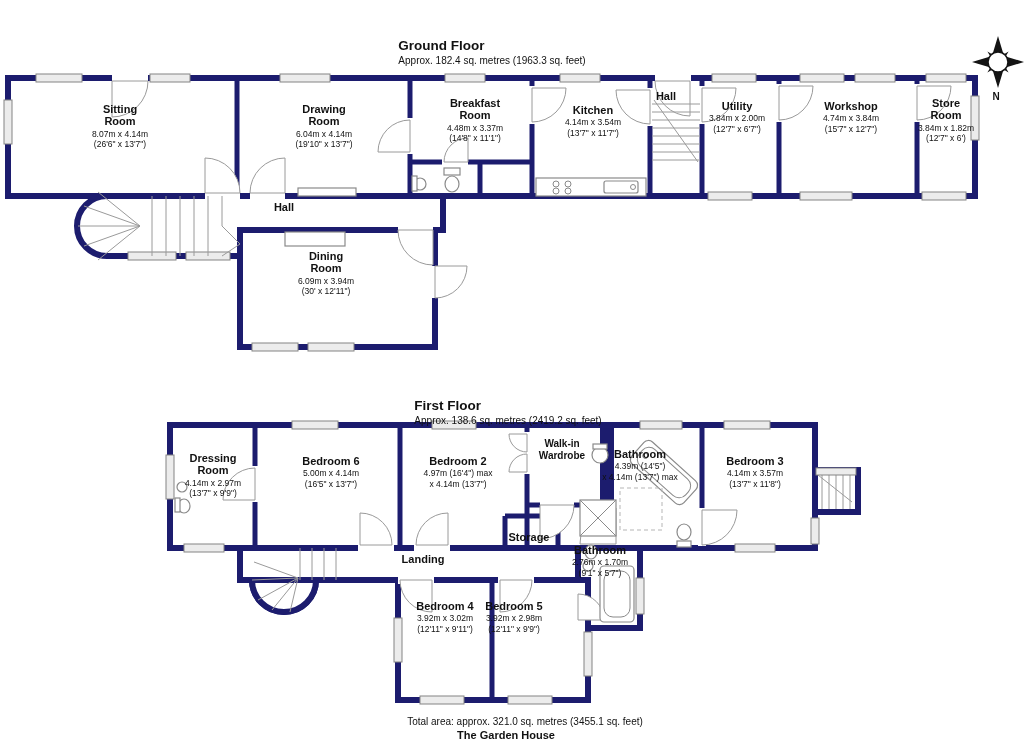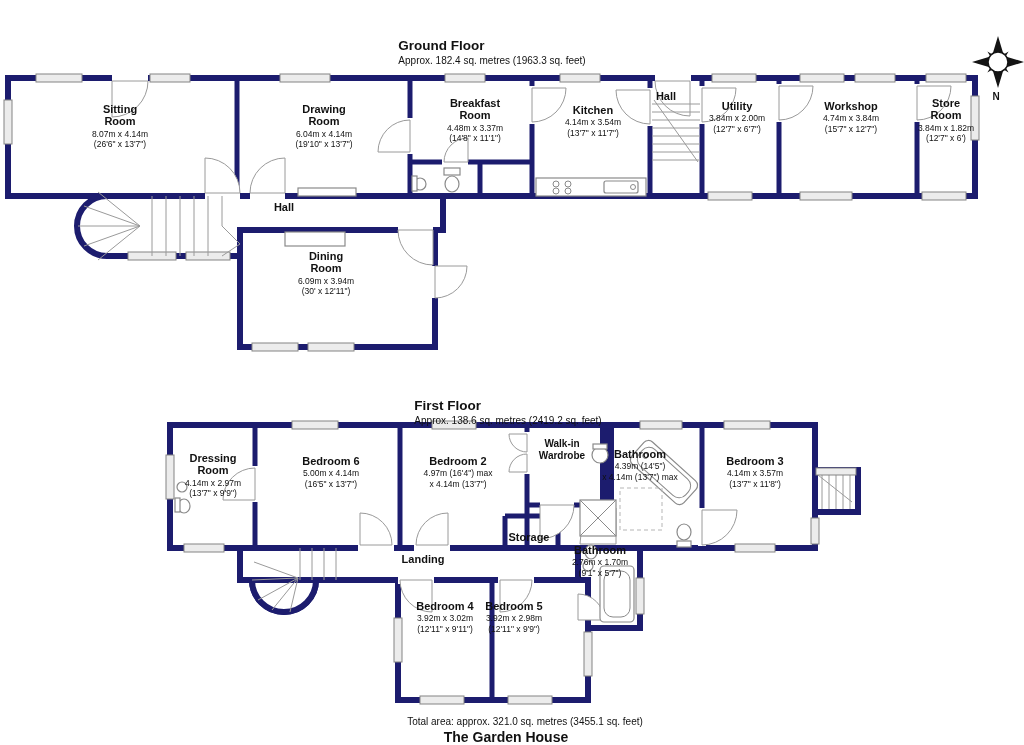--- a/index.html
+++ b/index.html
@@ -7,21 +7,21 @@
   .plan-svg{position:absolute;left:0;top:0;}
   .room-label{position:absolute;transform:translateX(-50%);text-align:center;pointer-events:none;}
   .room-name{font-weight:bold;font-size:11px;line-height:1.12;white-space:pre-line;}
   .room-name.sm{font-size:10px;line-height:1.15;}
   .room-dims{font-size:8.5px;line-height:1.25;white-space:pre-line;margin-top:1px;}
   .floor-title{position:absolute;transform:translateX(-50%);text-align:left;}
   .floor-title .t{font-weight:bold;font-size:13.5px;}
   .floor-title .s{font-size:10px;margin-top:2px;}
   .footer-block{position:absolute;transform:translateX(-50%);text-align:center;}
   .footer-block .total{font-size:10px;margin-left:38px;}
-  .footer-block .house{font-weight:bold;font-size:14px;margin-top:2px;}
+  .footer-block .house{font-weight:bold;font-size:11px;margin-top:2px;}
   
   .wall{fill:#fff;stroke:#1c1c6e;stroke-width:6;stroke-linejoin:miter;}
   .wall-thin{stroke:#1c1c6e;stroke-width:5;fill:none;}
   .navy{fill:#1c1c6e;stroke:none;}
   .win{fill:#ececec;stroke:#848484;stroke-width:1;}
   .gap{fill:#ffffff;stroke:none;}
   .door{fill:#ffffff;stroke:#9a9a9a;stroke-width:1;}
   .fix{fill:#ffffff;stroke:#8a8a8a;stroke-width:1.2;}
   .fixline{stroke:#8a8a8a;stroke-width:1;fill:none;}
   .stair{stroke:#9a9a9a;stroke-width:1;fill:none;}

